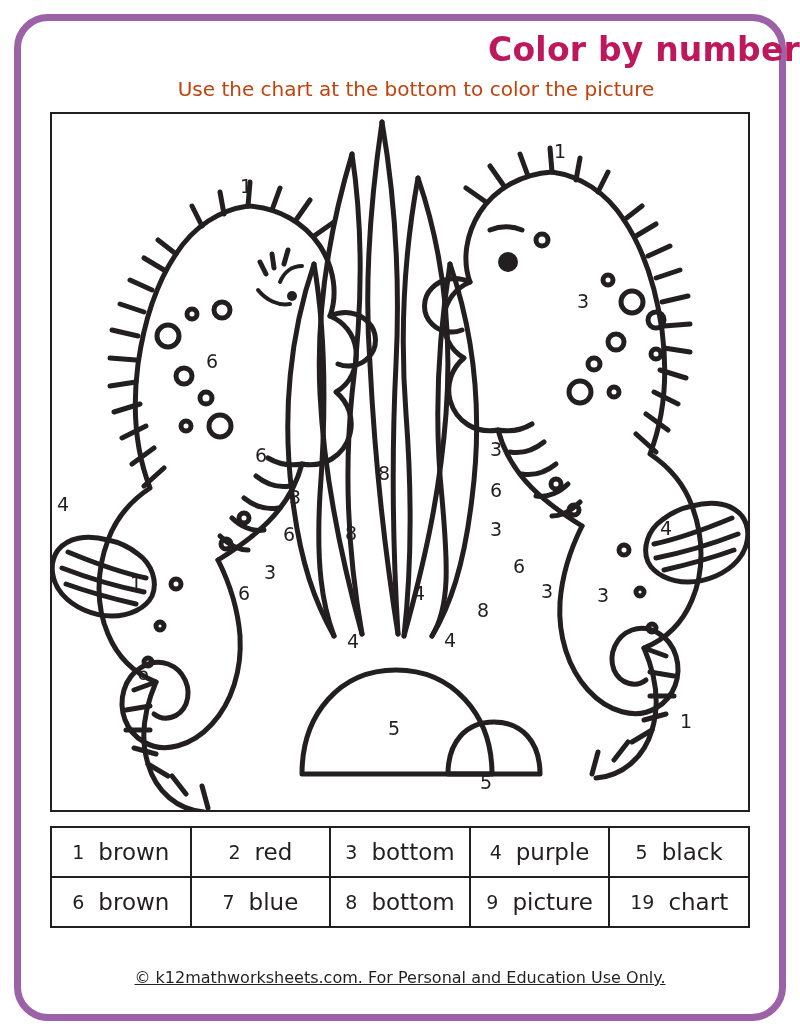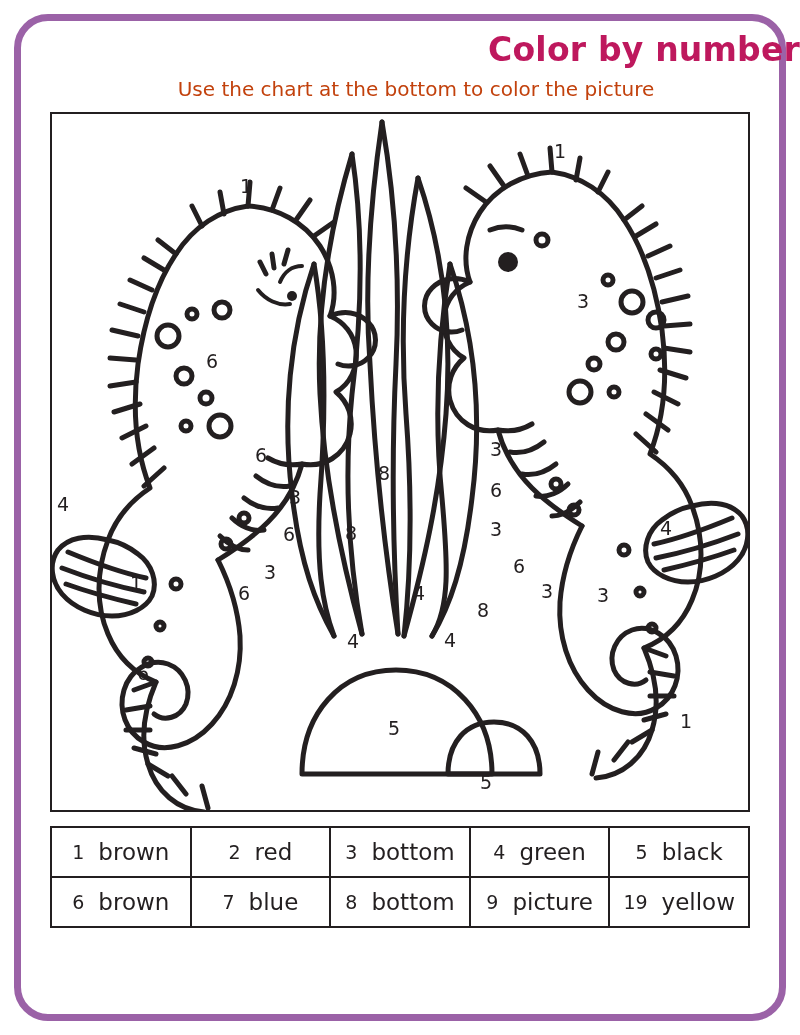--- a/index.html
+++ b/index.html
@@ -328,21 +328,21 @@
       </td>
       <td>
         <div class="cellwrap">
           <span class="n">3</span>
           <span class="lbl">bottom</span>
         </div>
       </td>
       <td>
         <div class="cellwrap">
           <span class="n">4</span>
-          <span class="lbl">green</span>
+          <span class="lbl">purple</span>
         </div>
       </td>
       <td>
         <div class="cellwrap">
           <span class="n">5</span>
           <span class="lbl">black</span>
         </div>
       </td>
     </tr>
     <tr>
@@ -366,20 +366,21 @@
       </td>
       <td>
         <div class="cellwrap">
           <span class="n">9</span>
           <span class="lbl">picture</span>
         </div>
       </td>
       <td>
         <div class="cellwrap">
           <span class="n">19</span>
-          <span class="lbl">yellow</span>
+          <span class="lbl">chart</span>
         </div>
       </td>
     </tr>
   </tbody>
     </table>
 
+  <div class="footer">© k12mathworksheets.com. For Personal and Education Use Only.</div>
 </div>
 
 </body></html>

